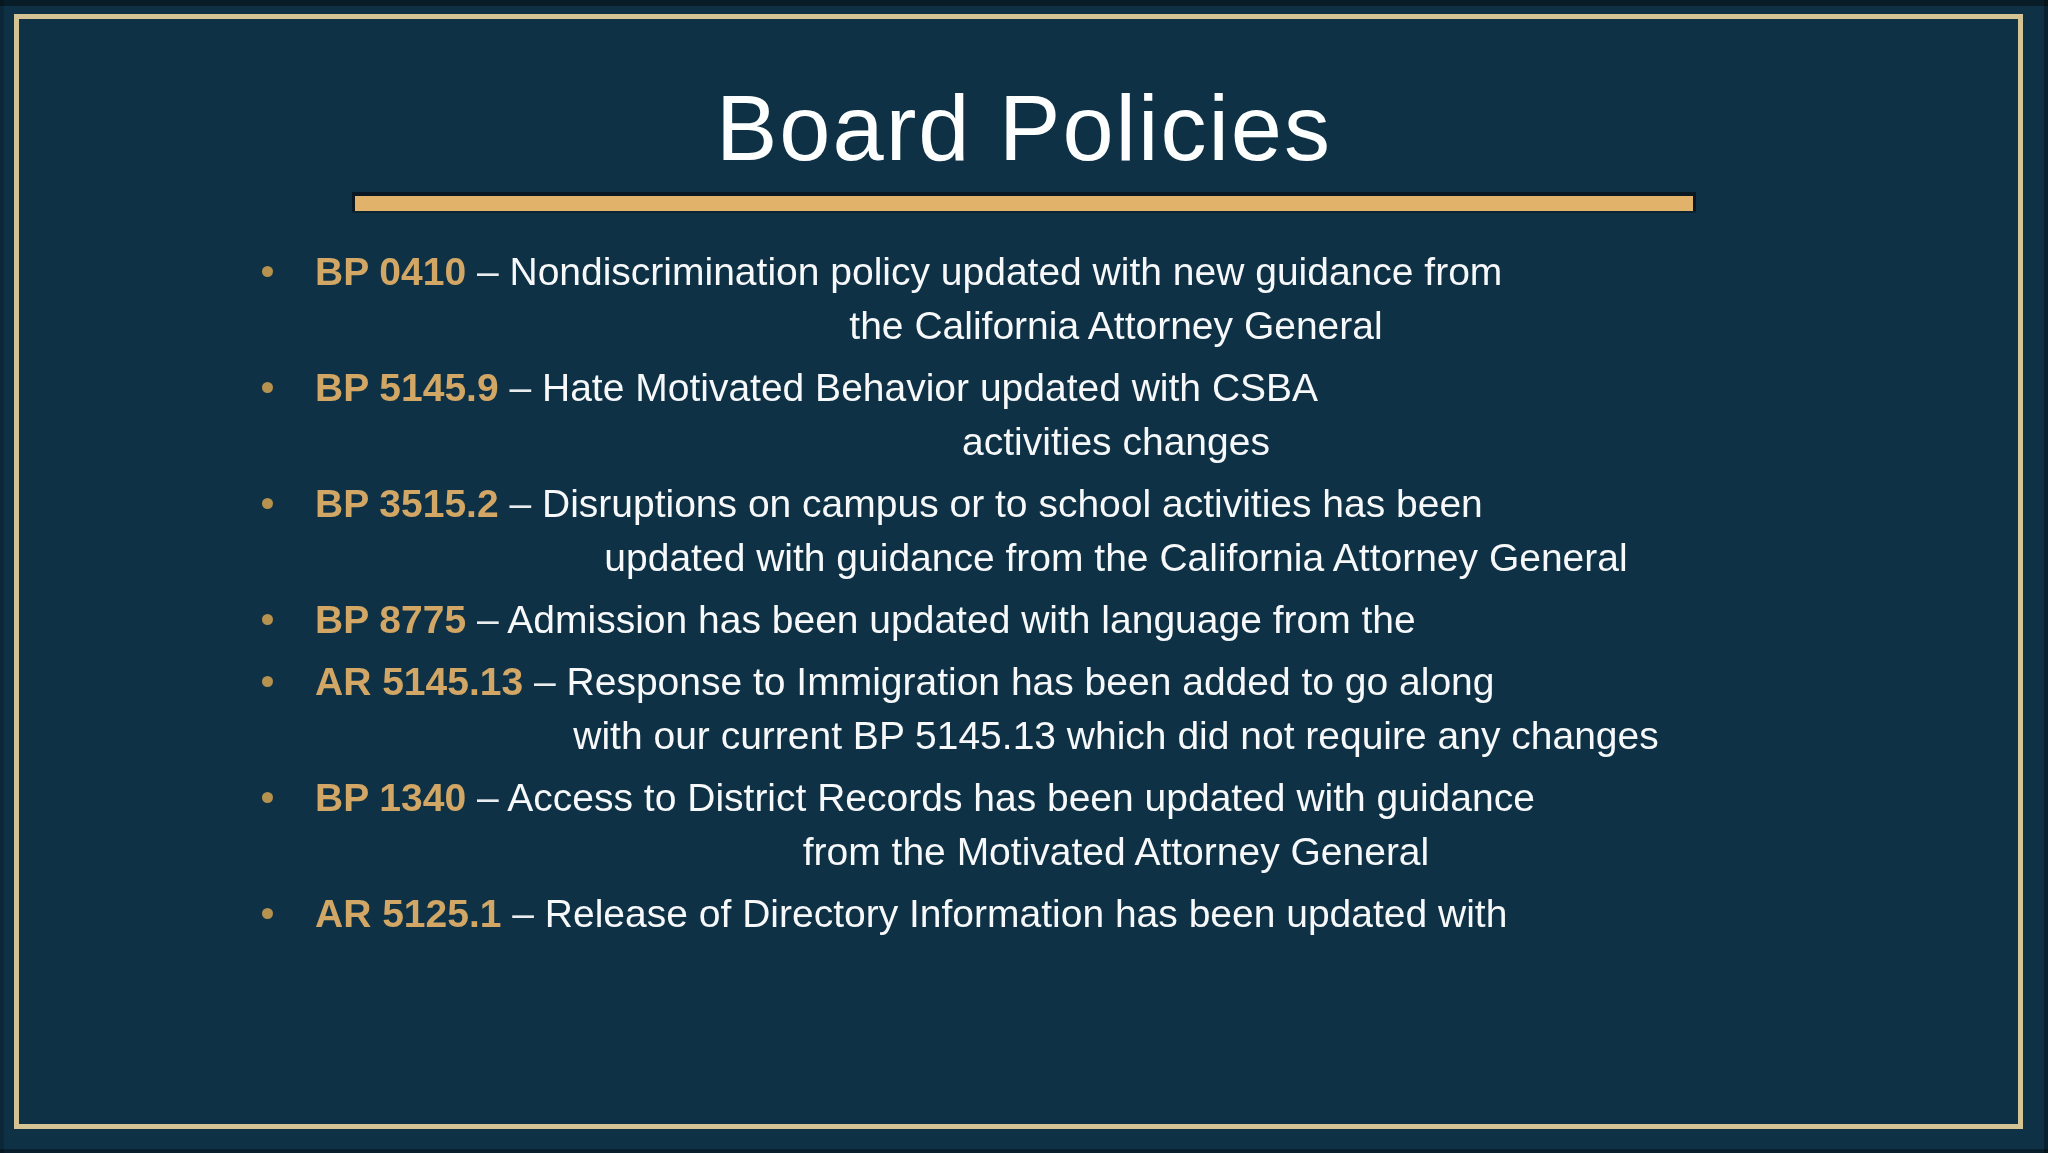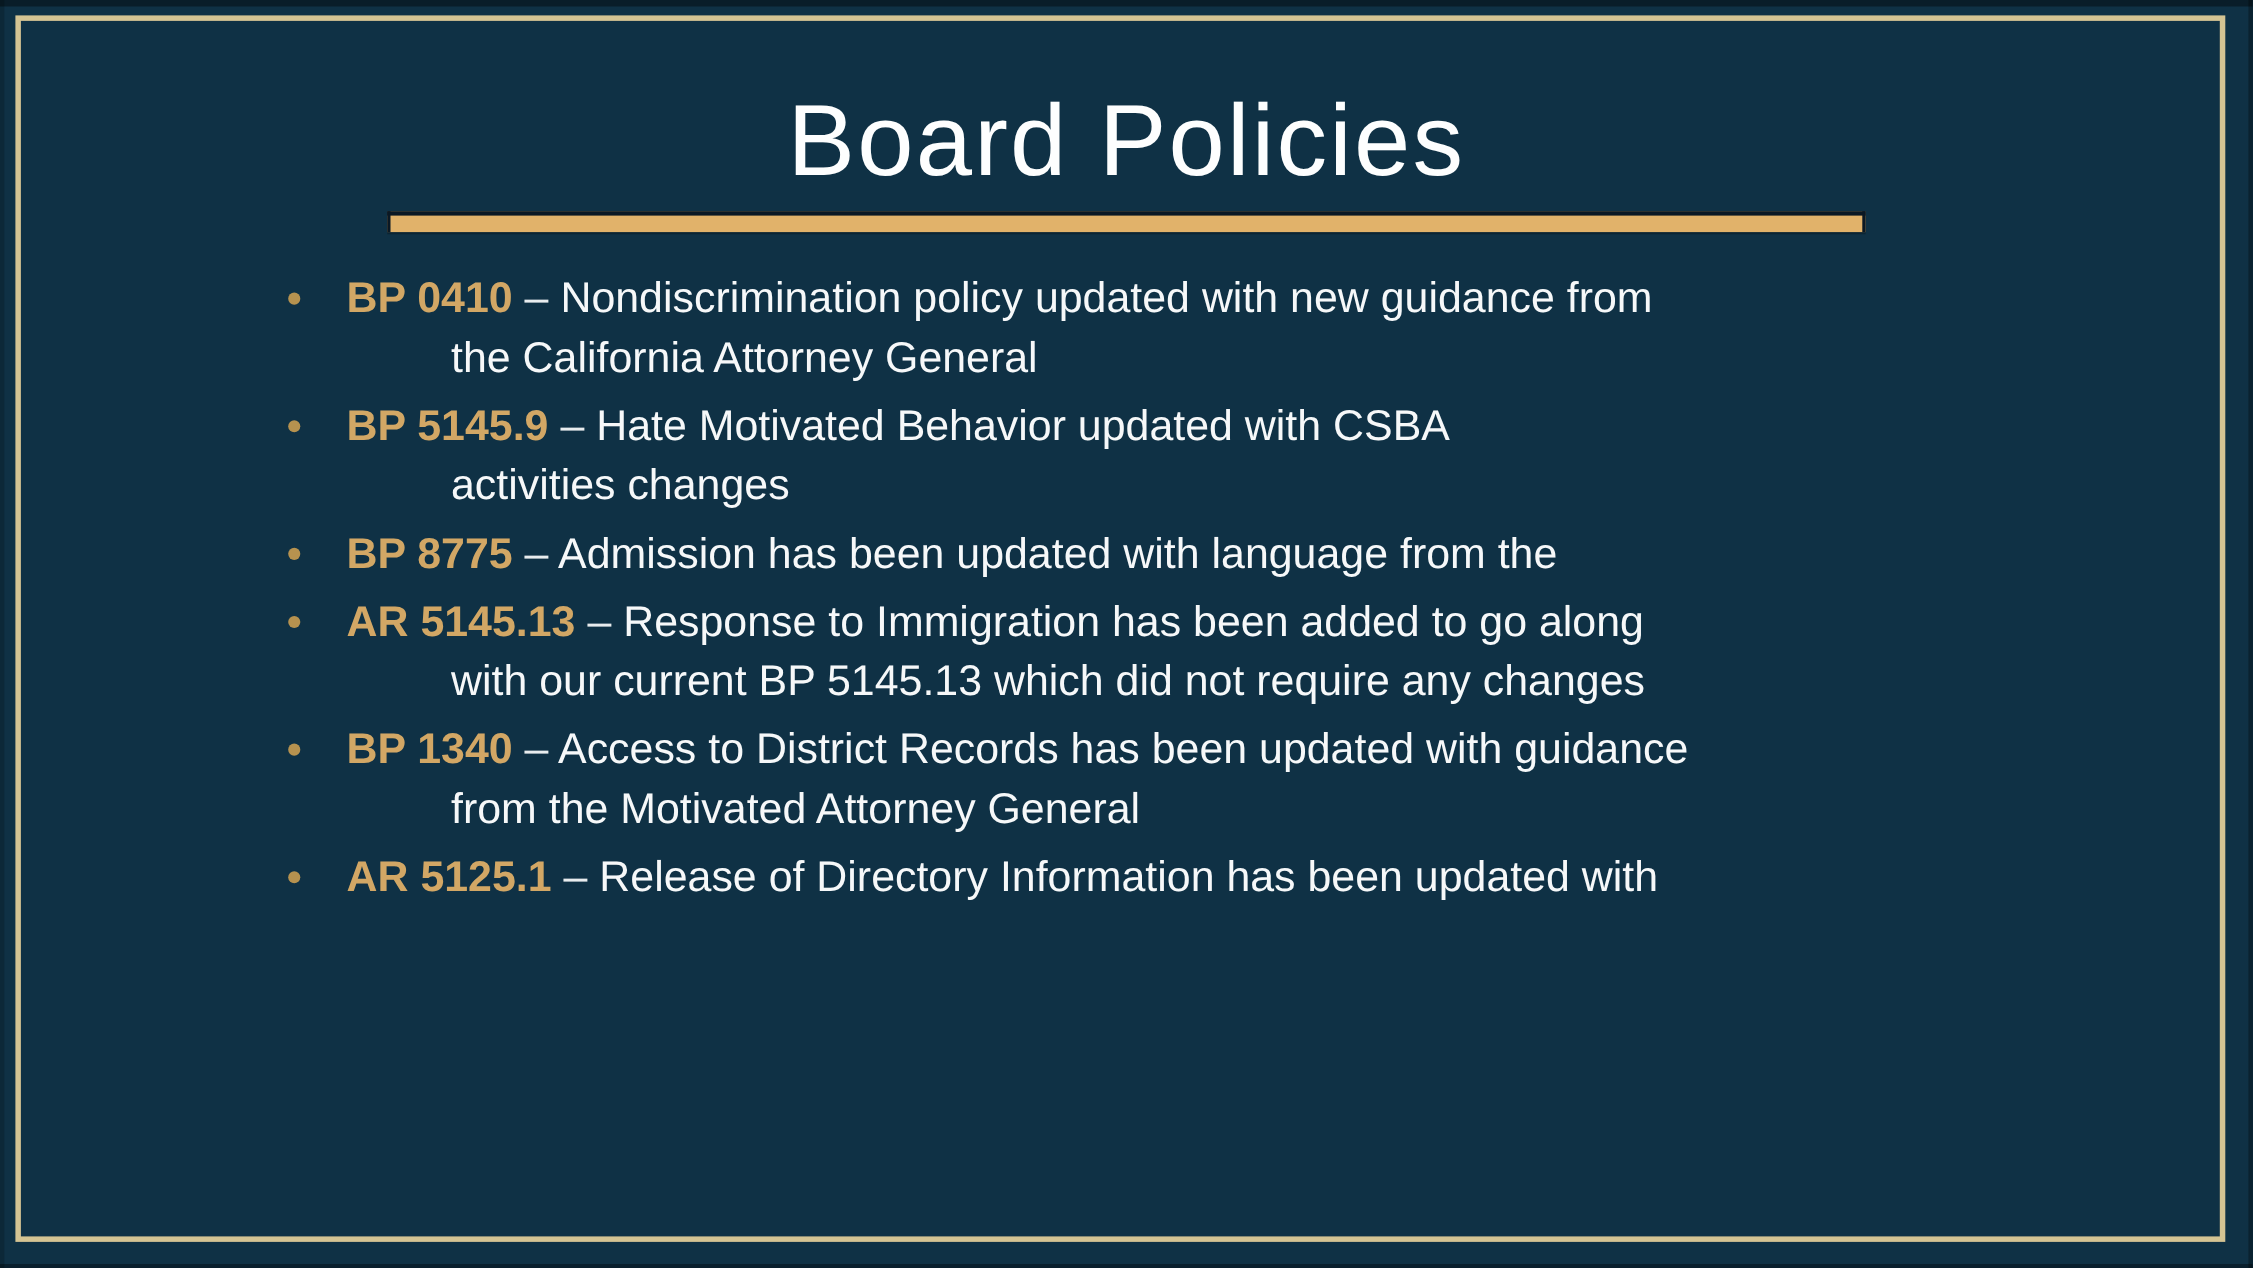--- a/index.html
+++ b/index.html
@@ -75,20 +75,21 @@
   .code {
     font-weight: bold;
     color: #d2a765;
   }
   .sep {
     color: #e8ecee;
   }
   .cont-line {
     display: block;
     margin-left: 95px;
+    text-align: center;
   }
 </style>
 </head>
 <body>
 
 <div class="slide">
   <div class="frame"></div>
 
   <h1 class="title">Board Policies</h1>
   <div class="title-rule"></div>
@@ -104,20 +105,27 @@
     </li>
 
     <li class="bullet">
       <span class="dot"></span>
       <span class="code">BP 5145.9</span>
       <span class="sep">–</span>
       <span class="line1">Hate Motivated Behavior updated with CSBA</span>
       <span class="cont-line">activities changes</span>
     </li>
 
+    <li class="bullet">
+      <span class="dot"></span>
+      <span class="code">BP 3515.2</span>
+      <span class="sep">–</span>
+      <span class="line1">Disruptions on campus or to school activities has been</span>
+      <span class="cont-line">updated with guidance from the California Attorney General</span>
+    </li>
 
     <li class="bullet">
       <span class="dot"></span>
       <span class="code">BP 8775</span>
       <span class="sep">–</span>
       <span class="line1">Admission has been updated with language from the</span>
     </li>
 
     <li class="bullet">
       <span class="dot"></span>

